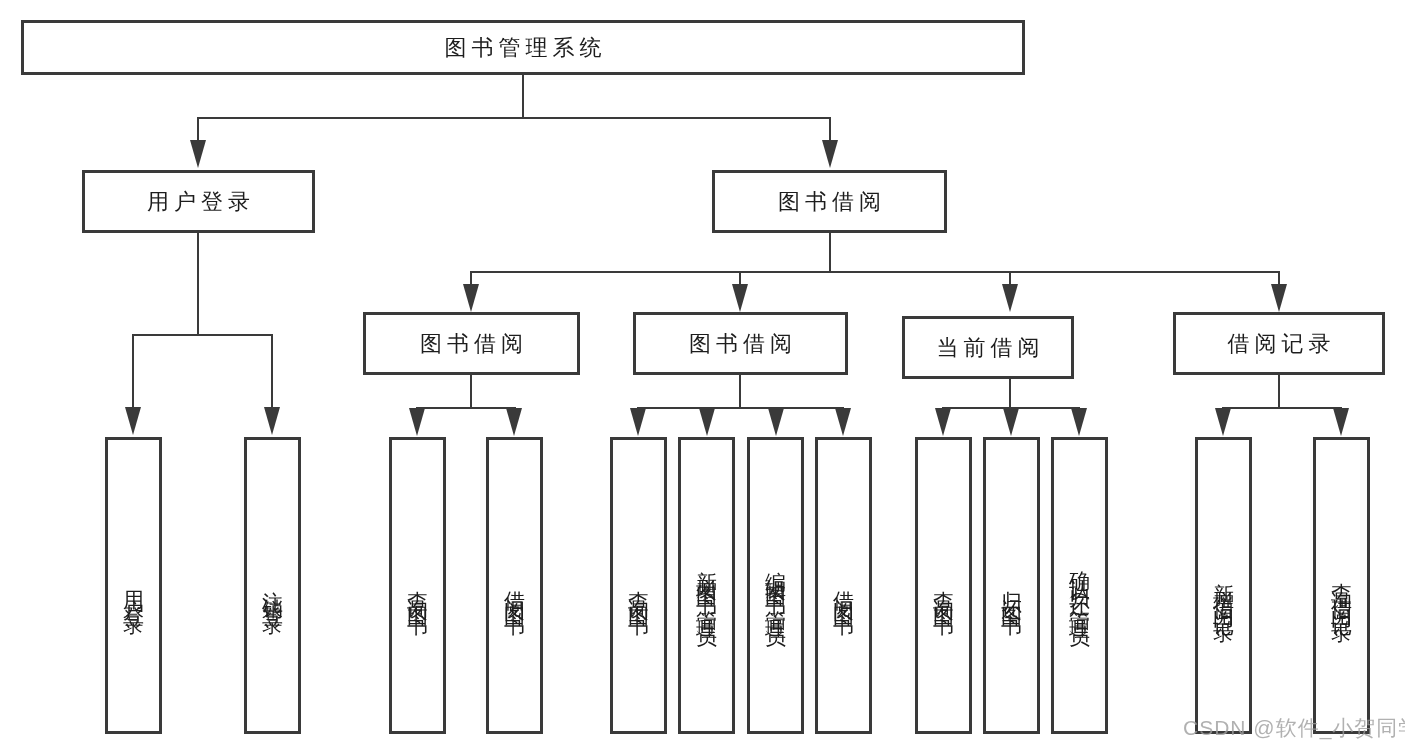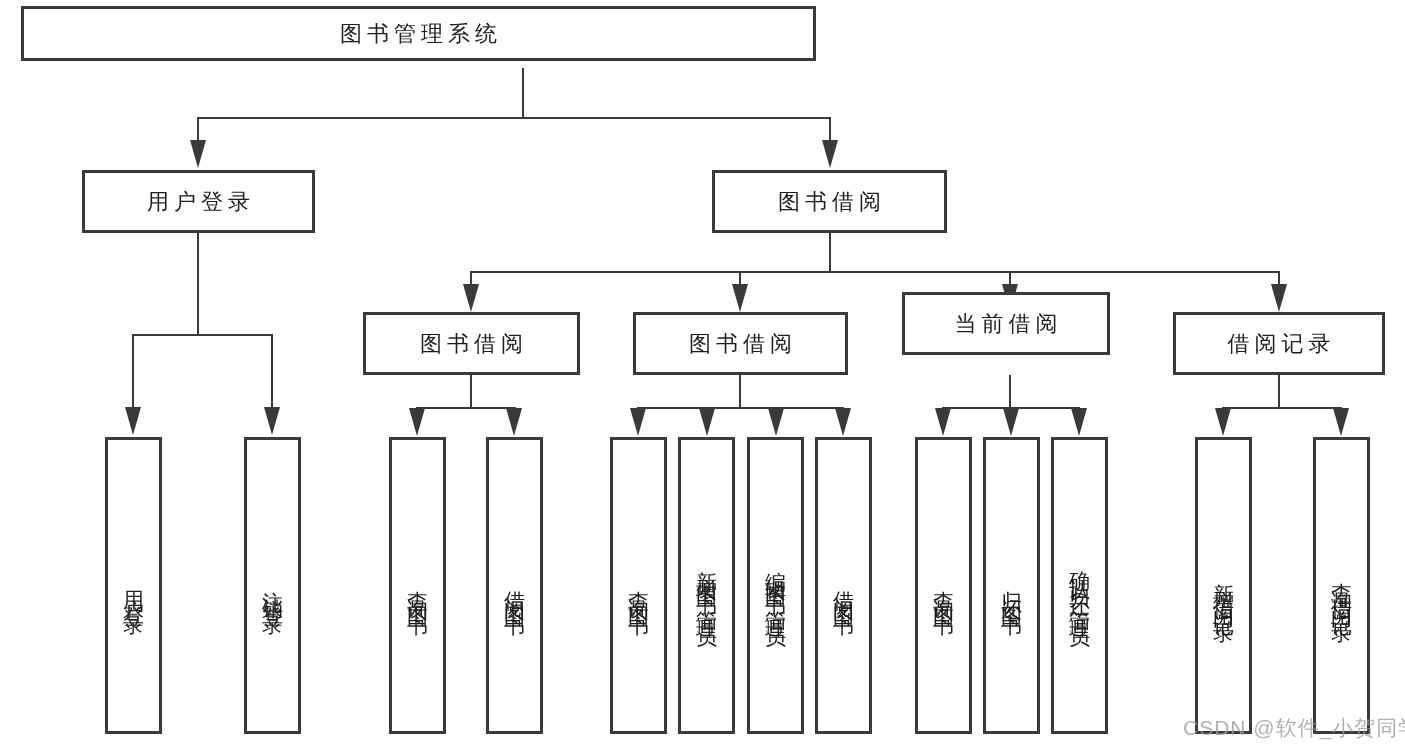--- a/index.html
+++ b/index.html
@@ -104,38 +104,38 @@
   <div class="hline" style="left:942px;top:407px;width:138px"></div>
   <div class="arrow" style="left:935px;top:408px"></div>
   <div class="arrow" style="left:1003px;top:408px"></div>
   <div class="arrow" style="left:1071px;top:408px"></div>
 
   <div class="vline" style="left:1278px;top:375px;height:34px"></div>
   <div class="hline" style="left:1222px;top:407px;width:120px"></div>
   <div class="arrow" style="left:1215px;top:408px"></div>
   <div class="arrow" style="left:1333px;top:408px"></div>
 
-  <div class="node hbox" style="left:21px;top:6px;width:795px;height:55px">
+  <div class="node hbox" style="left:21px;top:20px;width:1004px;height:55px">
     <span class="lbl">图书管理系统</span>
   </div>
 
   <div class="node hbox" style="left:82px;top:170px;width:233px;height:63px">
     <span class="lbl">用户登录</span>
   </div>
   <div class="node hbox" style="left:712px;top:170px;width:235px;height:63px">
     <span class="lbl">图书借阅</span>
   </div>
 
   <div class="node hbox" style="left:363px;top:312px;width:217px;height:63px">
     <span class="lbl">图书借阅</span>
   </div>
   <div class="node hbox" style="left:633px;top:312px;width:215px;height:63px">
     <span class="lbl">图书借阅</span>
   </div>
-  <div class="node hbox" style="left:902px;top:292px;width:208px;height:63px">
+  <div class="node hbox" style="left:902px;top:316px;width:172px;height:63px">
     <span class="lbl">当前借阅</span>
   </div>
   <div class="node hbox" style="left:1173px;top:312px;width:212px;height:63px">
     <span class="lbl">借阅记录</span>
   </div>
 
   <div class="node vbox" style="left:105px;top:437px;width:57px;height:297px">
     <span class="lbl">用户登录</span>
   </div>
   <div class="node vbox" style="left:244px;top:437px;width:57px;height:297px">

